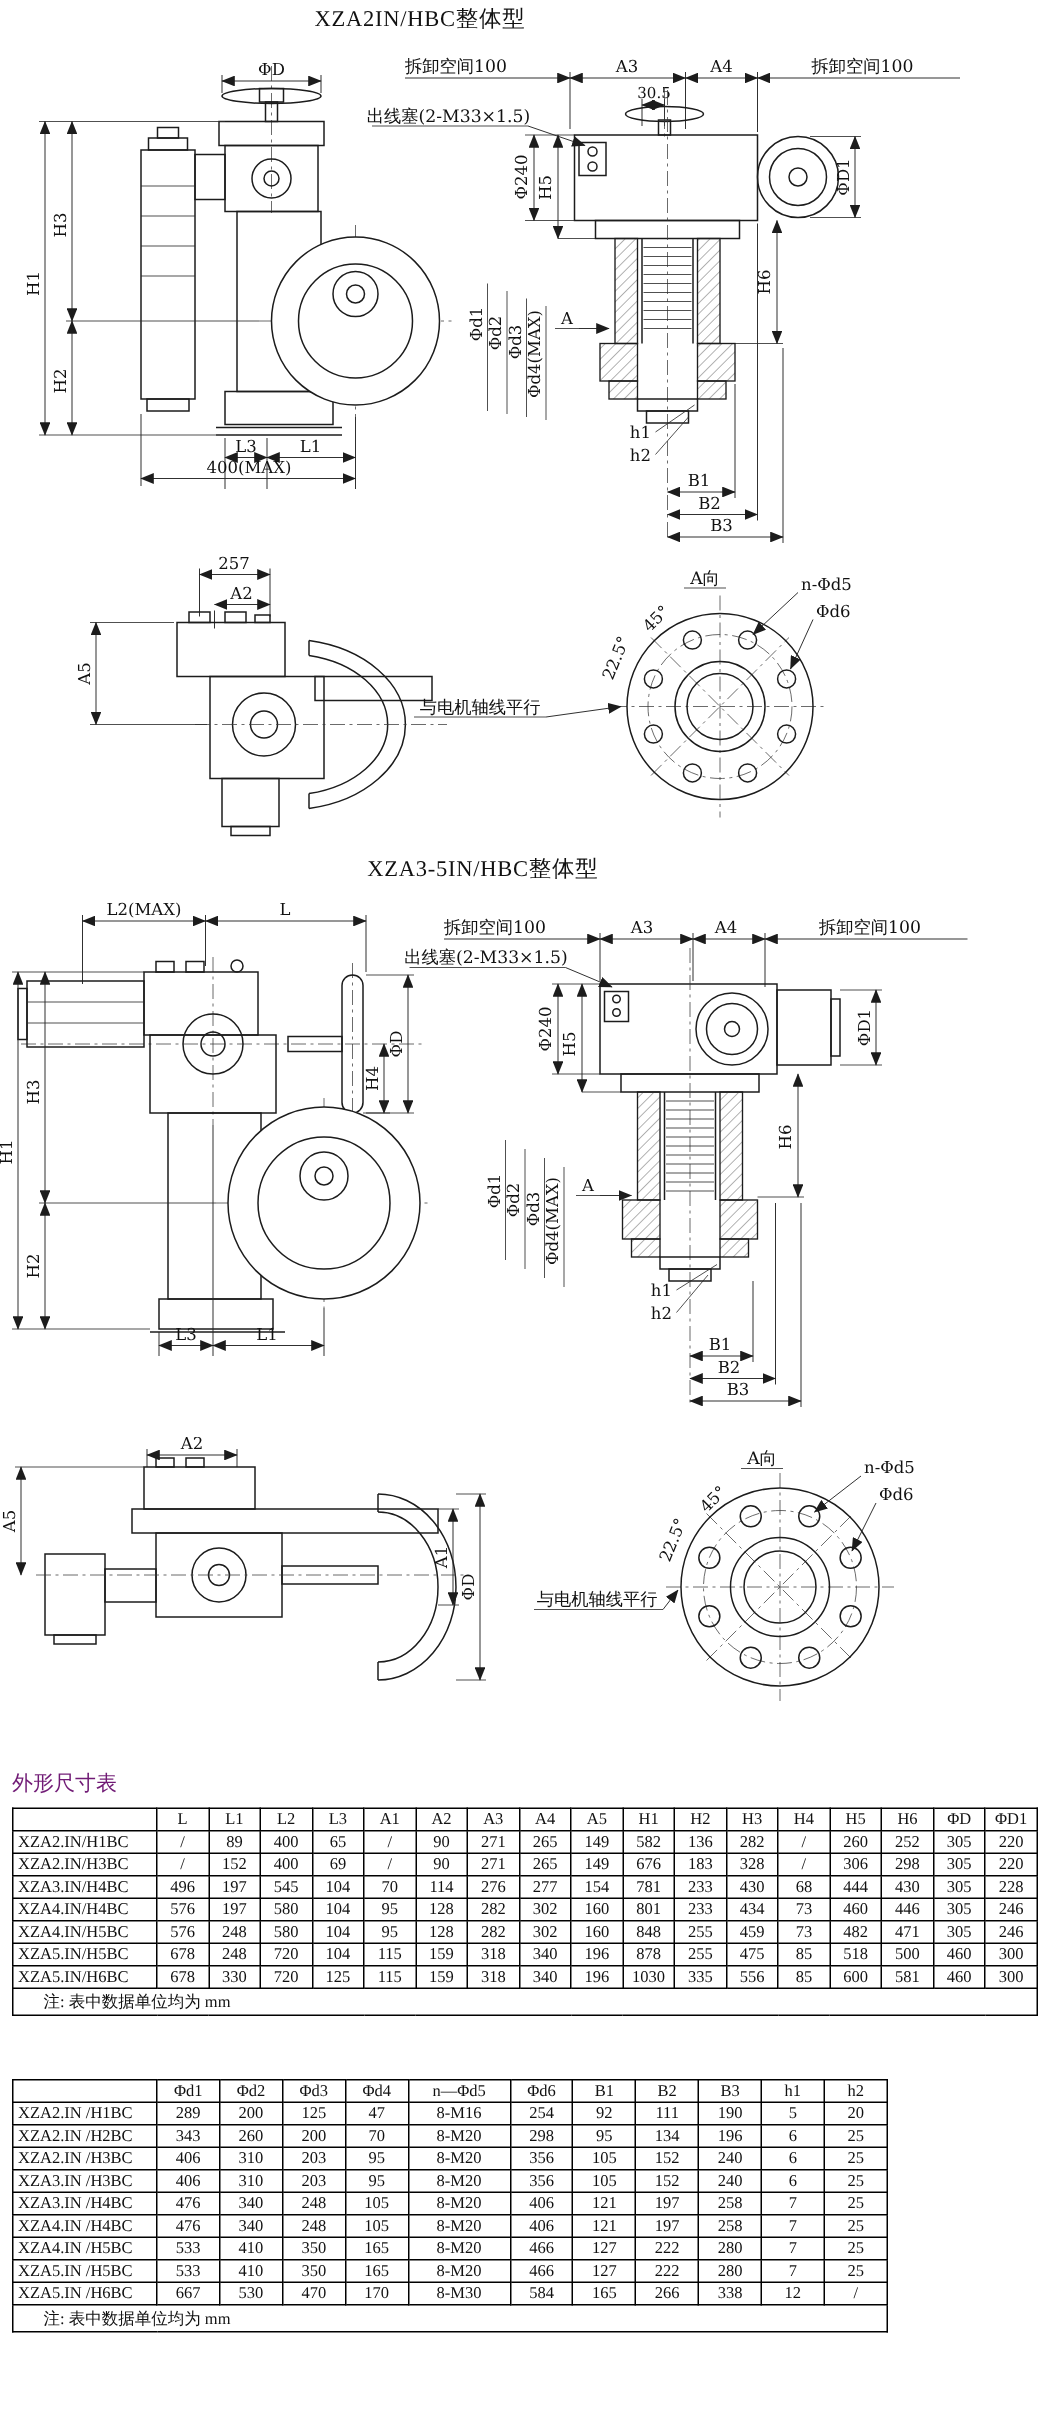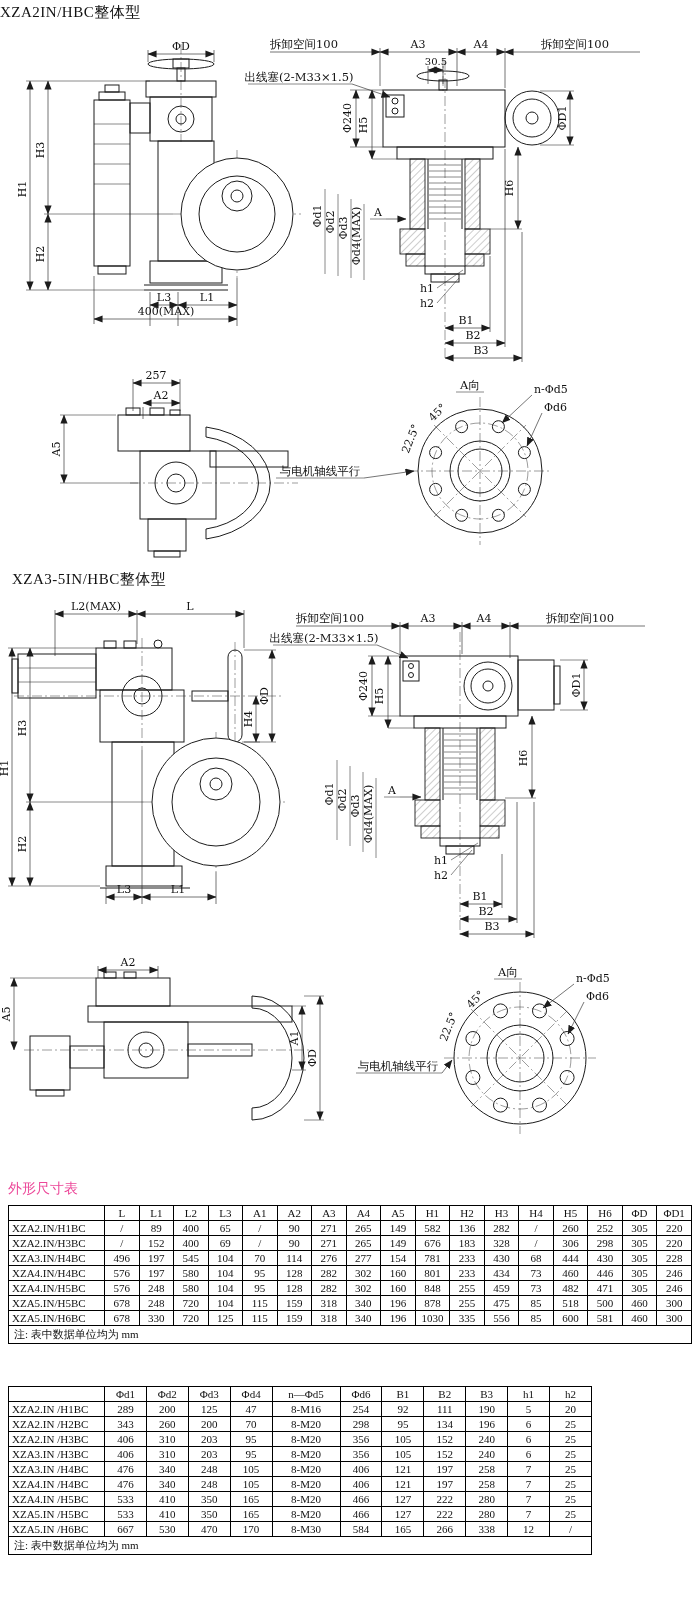--- a/index.html
+++ b/index.html
@@ -1,40 +1,40 @@
 <!DOCTYPE html>
 <html><head>
 <meta charset="utf-8">
 <style>
   * { margin:0; padding:0; box-sizing:border-box; }
   html,body { background:#fff; }
   #page { position:relative; width:700px; height:1623px; background:#fff;
           font-family:"Liberation Serif", serif; overflow:hidden; color:#111; }
-  .main-title { position:absolute; font-size:15px; letter-spacing:.5px; text-align:left; color:#111; }
+  .main-title { position:absolute; font-size:15px; letter-spacing:.5px; text-align:center; color:#111; }
   svg { position:absolute; left:0; }
   svg text { font-family:"DejaVu Serif", serif; font-size:11px; fill:#111; text-anchor:middle; }
   svg text.s { font-size:10px; }
   svg text.cn { font-size:11.5px; }
   svg text.start { text-anchor:start; }
   svg text.end { text-anchor:end; }
   .ln { stroke:#1c1c1c; stroke-width:1; fill:none; }
   .lnf { stroke:#1c1c1c; stroke-width:1; fill:#fff; }
   .thin { stroke:#2a2a2a; stroke-width:.55; fill:none; }
   .dim { stroke:#2a2a2a; stroke-width:.65; fill:none; }
   .cl { stroke:#3a3a3a; stroke-width:.5; fill:none; stroke-dasharray:10 3 2 3; }
   .hatchrect { stroke:#1c1c1c; stroke-width:.9; }
   .tbl-block { position:absolute; left:8px; }
-  .tbl-title { font-size:14px; color:#ec4899; margin-bottom:7px; }
+  .tbl-title { font-size:14px; color:#701a75; margin-bottom:7px; }
   table { border-collapse:collapse; table-layout:fixed; background:#fff; }
   #table1 { width:684px; }
   #table2 { width:584px; }
   th,td { border:1px solid #000; font-size:11px; font-weight:normal; text-align:center;
           padding:1px 1px; height:13px; overflow:hidden; white-space:nowrap; }
   td.model { text-align:left; padding-left:3px;margin-top:40px; }
-  td.note { text-align:left; padding-left:5px; }
+  td.note { text-align:left; padding-left:20px; }
 </style>
 </head>
 <body>
 
 <div id="page">
 
   <div class="main-title" style="top:3px; left:0; width:560px;">XZA2IN/HBC整体型</div>
 
   <svg style="top:24px" width="700" height="340" viewBox="0 0 700 340">
     <defs>

